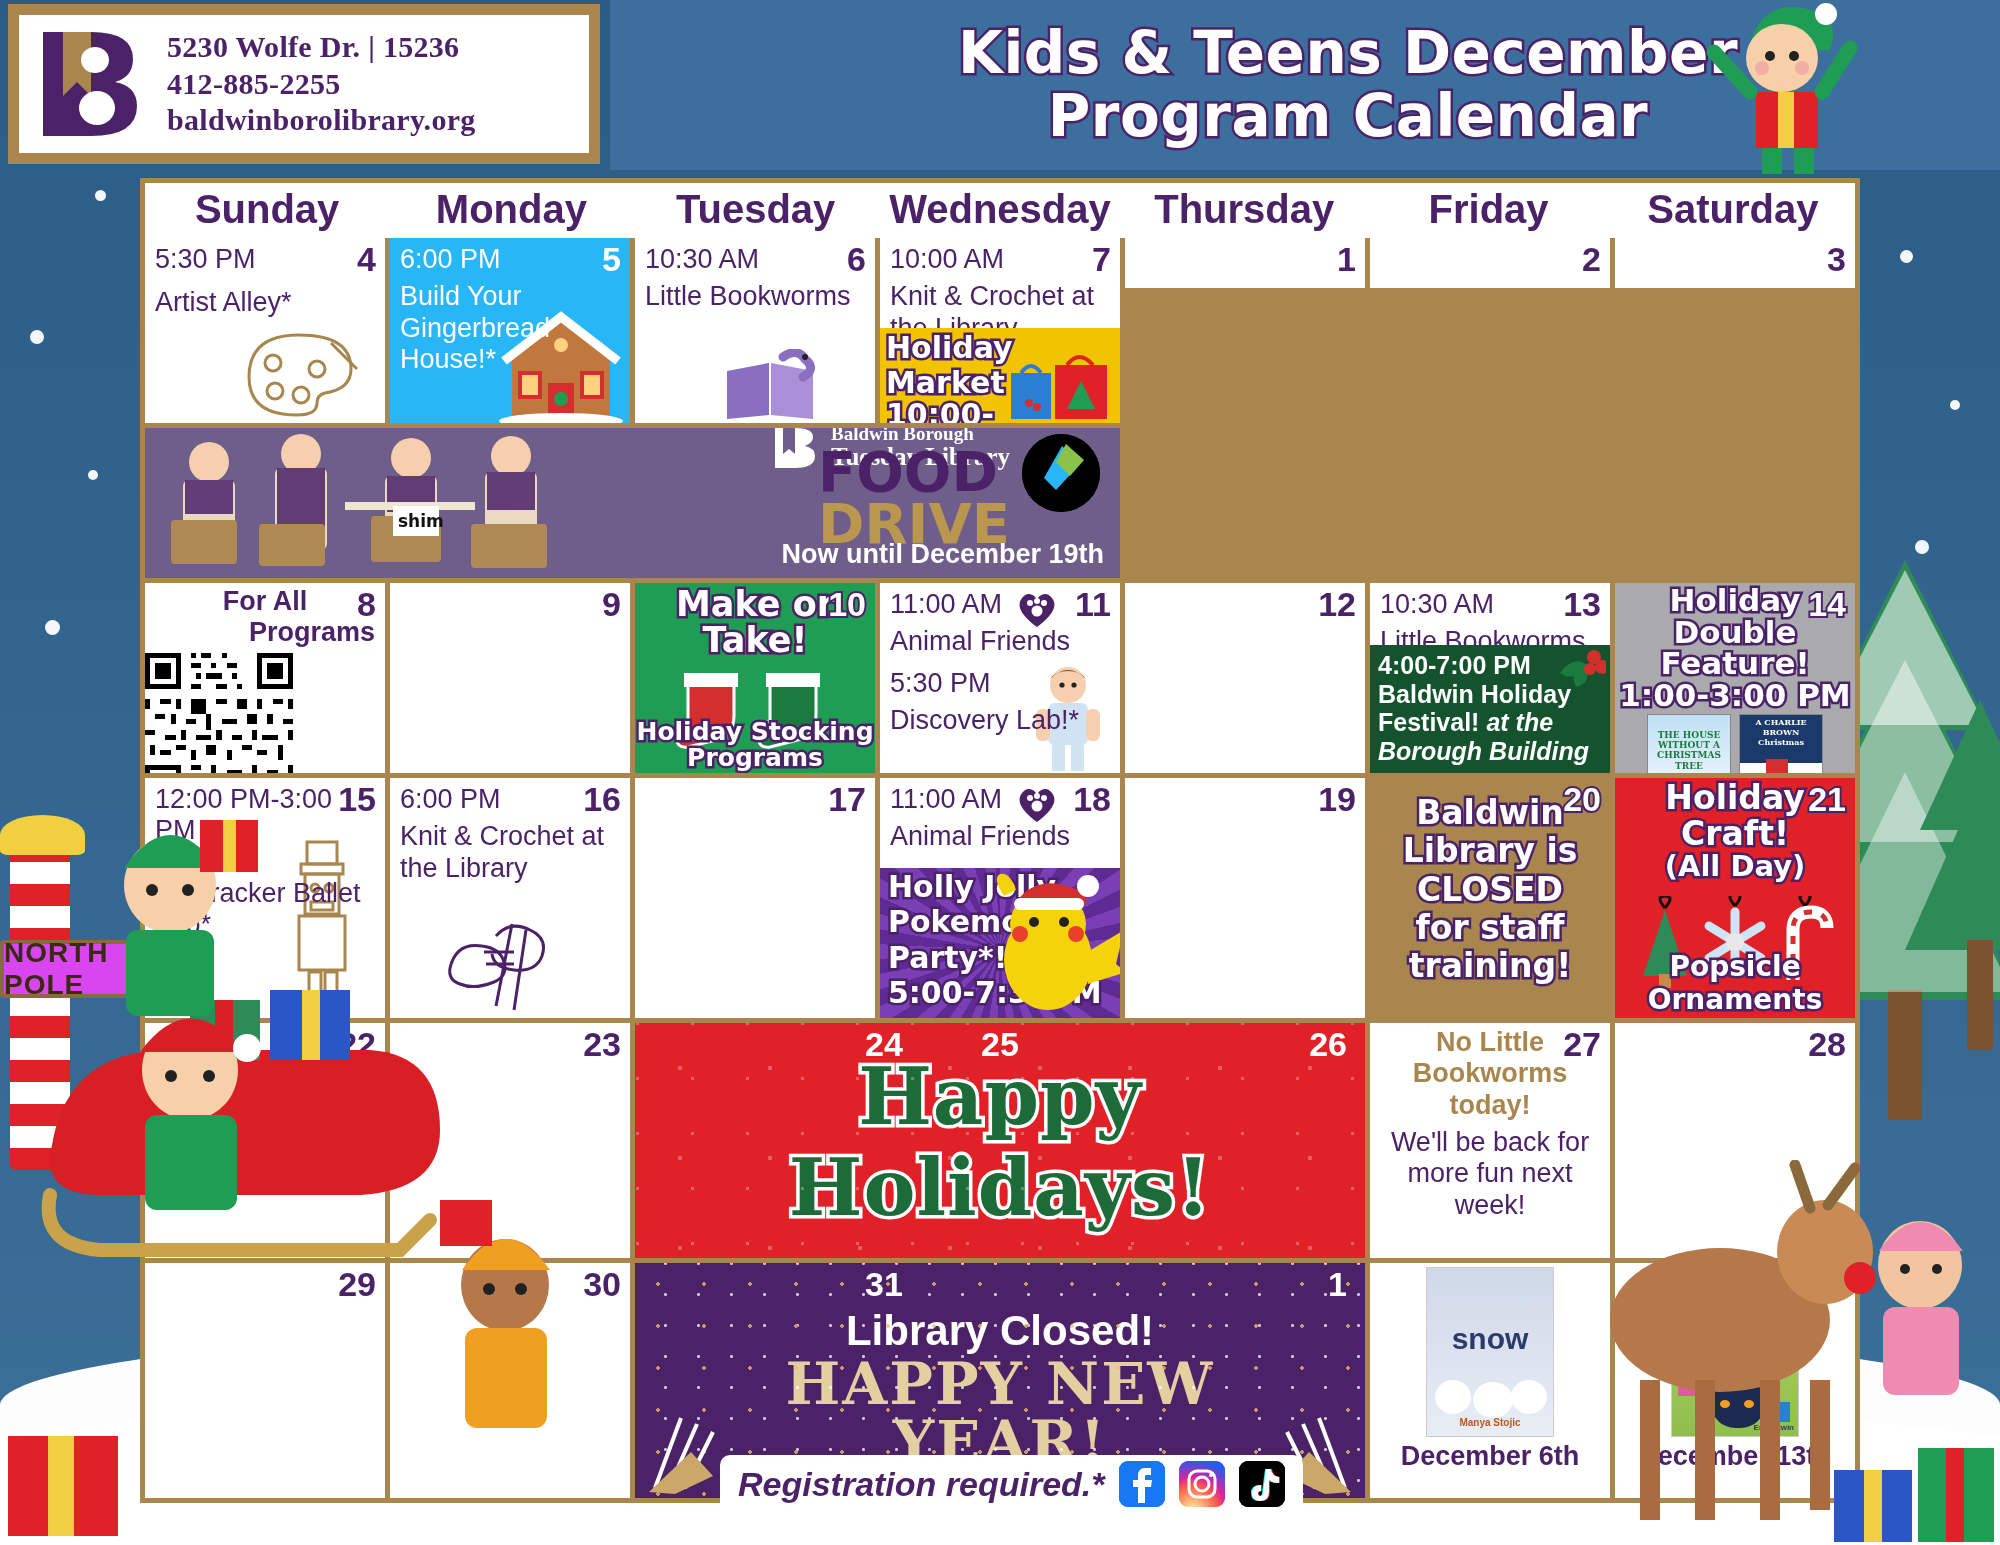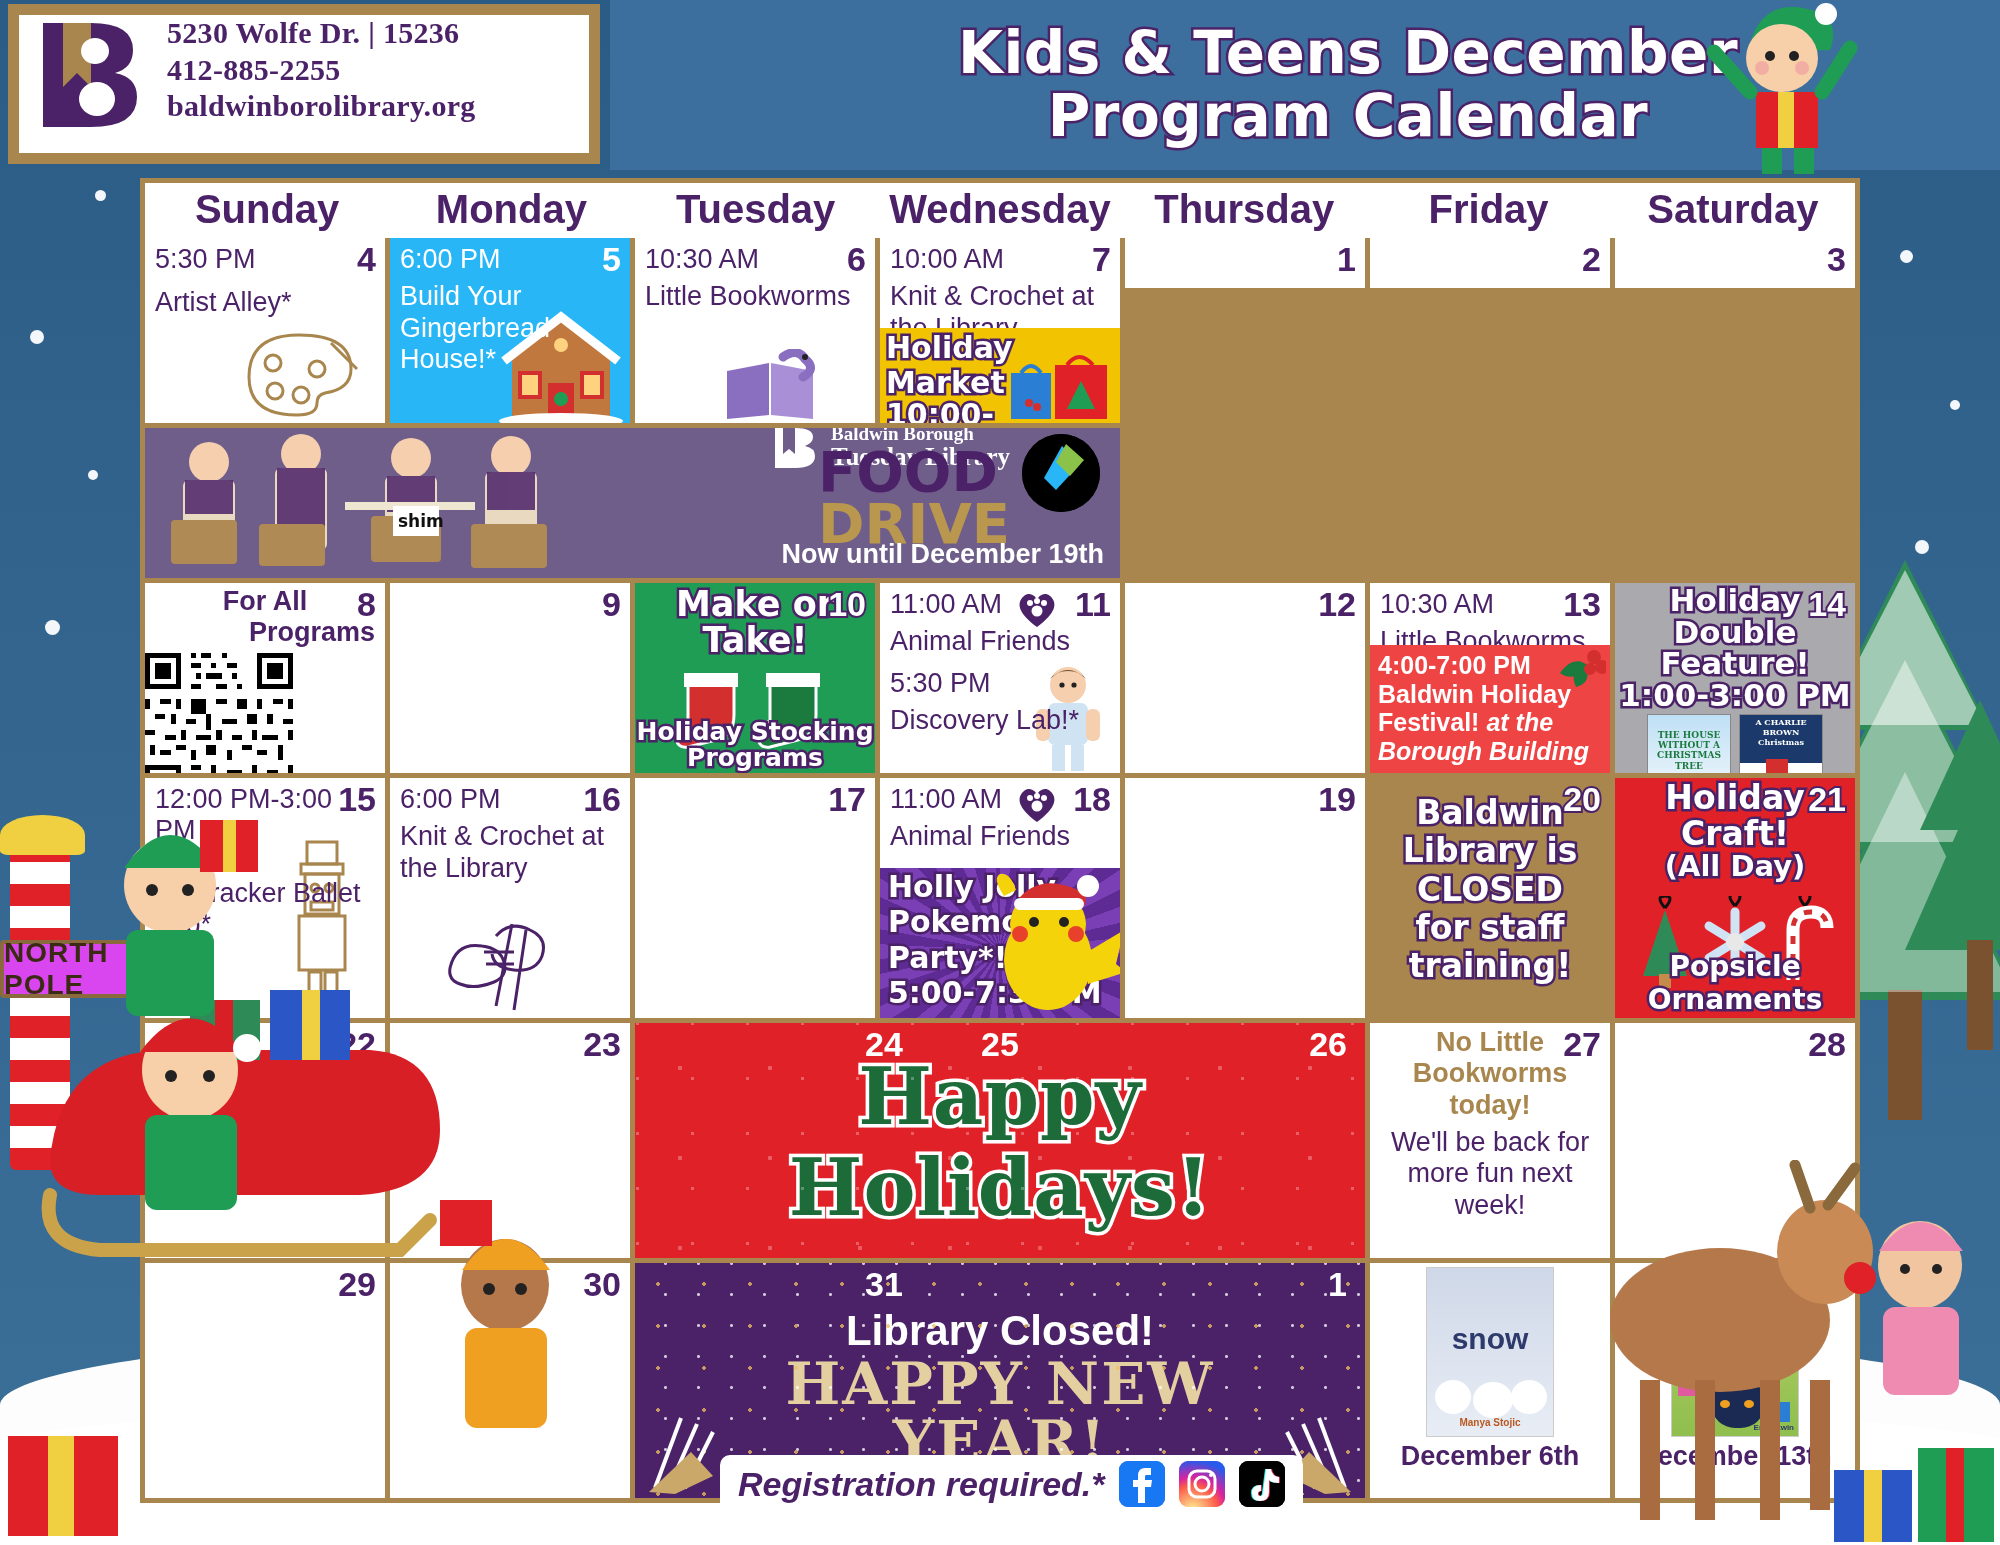--- a/index.html
+++ b/index.html
@@ -18,21 +18,21 @@
     background:#fdfdfd;
     border-radius: 50% 50% 0 0 / 90px 90px 0 0; }
   .snowfield2 { position:absolute; left:-40px; right:-40px; bottom:0; height:150px; background:#ffffff;
     border-radius: 50% 50% 0 0 / 60px 60px 0 0;}
   .snowdot { position:absolute; background:#ffffff; border-radius:50%; opacity:.95; }
 
   
   .header { position:absolute; top:0; left:0; width:2000px; height:178px; z-index:6; }
   .logo-box {
     position:absolute; left:8px; top:4px; width:592px; height:160px;
-    background:#fff; border:11px solid #a8864e; display:flex; align-items:flex-start; padding-left:14px;
+    background:#fff; border:11px solid #a8864e; display:flex; align-items:center; padding-left:14px;
   }
   .logo-mark { width:120px; height:120px; position:relative; flex:0 0 auto; }
   .logo-text { margin-left:14px; color:#4b2268; font-family:"Liberation Serif", serif; font-weight:700;
      font-size:30px; line-height:1.22; letter-spacing:.3px; }
   .title-band {
     position:absolute; left:610px; top:0px; width:1476px; height:170px;
     background:#3d6f9e; display:flex; flex-direction:column; align-items:center; justify-content:center;
   }
   .title-line { font-size:58px; font-weight:700; color:#fff;
      font-family:"DejaVu Sans", sans-serif;
@@ -74,21 +74,21 @@
   .c-blue .evt, .c-blue .daynum { color:#ffffff; }
   .c-green { background:#1f9d55 !important; }
   .c-red   { background:#e02128 !important; }
   .c-tan   { background:#a8864e !important; }
   .c-gray  { background:#a9a9ae !important; }
 
   .stroketxt { color:#fff; -webkit-text-stroke:5px #4b2268; paint-order: stroke fill; font-weight:800;
      font-family:"DejaVu Sans", sans-serif; }
   .outline-num { -webkit-text-stroke:4px #4b2268; paint-order: stroke fill; color:#fff; }
 
-  .bookworms-strip { position:absolute; left:0; right:0; bottom:0; background:#ef4444; color:#fff;
+  .bookworms-strip { position:absolute; left:0; right:0; bottom:0; background:#14532d; color:#fff;
      font-size:25px; font-weight:700; line-height:1.14; padding:6px 8px; z-index:4;}
   .bookworms-strip i { font-style:italic; font-weight:700; }
 
   .market-strip { position:absolute; left:0; right:0; bottom:0; height:95px; background:#f2c300; z-index:4; }
   .market-strip .t1 { font-size:30px; padding:2px 6px 0; }
   .market-strip .t2 { font-size:30px; padding:0 6px; line-height:1.0;}
 
   .poke-strip { position:absolute; left:0; right:0; bottom:0; height:150px; z-index:4;
      background: repeating-conic-gradient(from 0deg at 50% 55%, #7b3fb5 0deg 7deg, #5e2a93 7deg 14deg); }
   .poke-strip .pt { font-size:30px; text-align:left; padding:3px 8px 0; line-height:1.08; }

